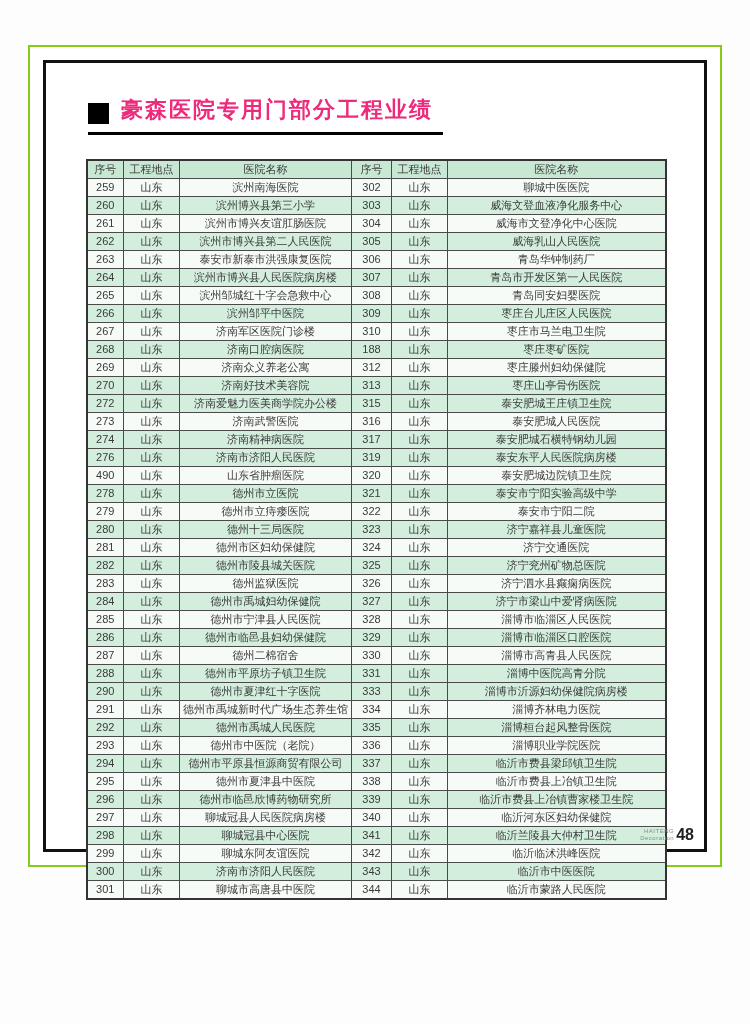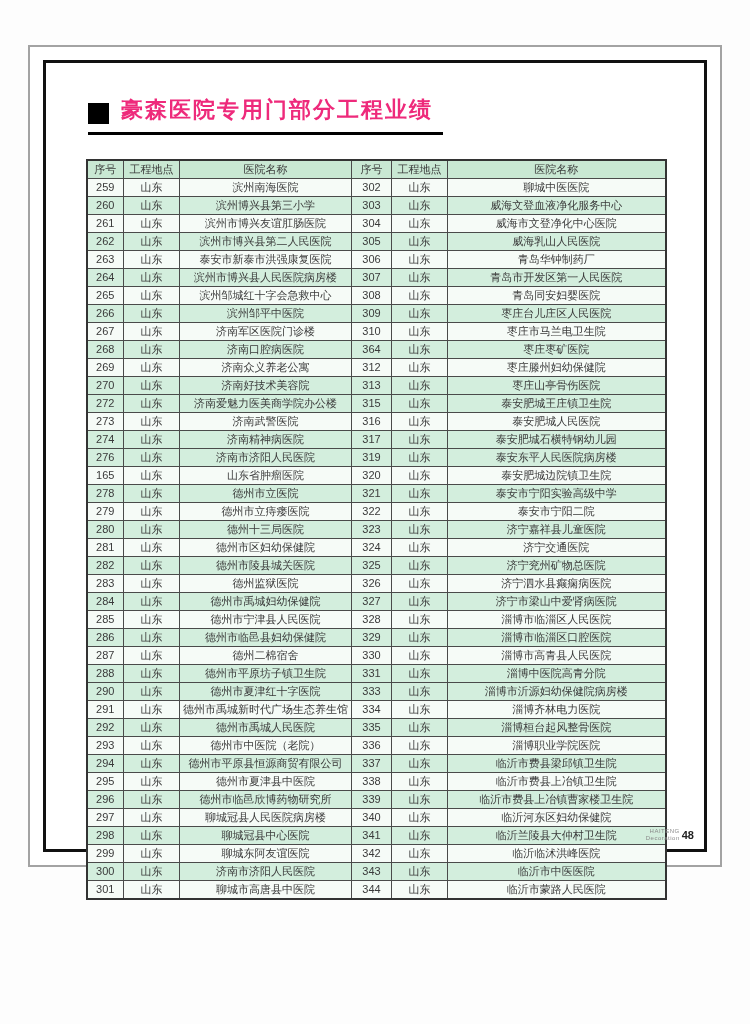--- a/index.html
+++ b/index.html
@@ -14,21 +14,21 @@
   body{
     background:#fdfdfd;
     font-family:"Liberation Sans","DejaVu Sans",sans-serif;
     position:relative;
     overflow:hidden;
   }
   .outer-frame{
     position:absolute;
     left:28px; top:45px;
     width:694px; height:822px;
-    border:2px solid #a3a3a3;
+    border:2px solid #84cc16;
     background:#fff;
   }
   .inner-frame{
     position:absolute;
     left:13px; top:13px;
     right:13px; bottom:13px;
     border:3px solid #111;
     background:#fff;
   }
   .title-wrap{
@@ -89,21 +89,21 @@
   .brand-lines{
     display:flex;
     flex-direction:column;
     align-items:flex-end;
     color:#8a8a8a;
     font-size:6px;
     line-height:7px;
     letter-spacing:0.5px;
   }
   .page-number{
-    font-size:11px;
+    font-size:16px;
     font-weight:bold;
     color:#222;
     line-height:16px;
     text-align:center;
   }
 </style>
 </head>
 <body>
 
 <div class="outer-frame">
@@ -204,21 +204,21 @@
               <td>山东</td>
               <td>济南军区医院门诊楼</td>
               <td>310</td>
               <td>山东</td>
               <td>枣庄市马兰电卫生院</td>
             </tr>
             <tr class="row-green">
               <td>268</td>
               <td>山东</td>
               <td>济南口腔病医院</td>
-              <td>364</td>
+              <td>188</td>
               <td>山东</td>
               <td>枣庄枣矿医院</td>
             </tr>
             <tr class="row-light">
               <td>269</td>
               <td>山东</td>
               <td>济南众义养老公寓</td>
               <td>312</td>
               <td>山东</td>
               <td>枣庄滕州妇幼保健院</td>
@@ -257,21 +257,21 @@
             </tr>
             <tr class="row-green">
               <td>276</td>
               <td>山东</td>
               <td>济南市济阳人民医院</td>
               <td>319</td>
               <td>山东</td>
               <td>泰安东平人民医院病房楼</td>
             </tr>
             <tr class="row-light">
-              <td>165</td>
+              <td>490</td>
               <td>山东</td>
               <td>山东省肿瘤医院</td>
               <td>320</td>
               <td>山东</td>
               <td>泰安肥城边院镇卫生院</td>
             </tr>
             <tr class="row-green">
               <td>278</td>
               <td>山东</td>
               <td>德州市立医院</td>

